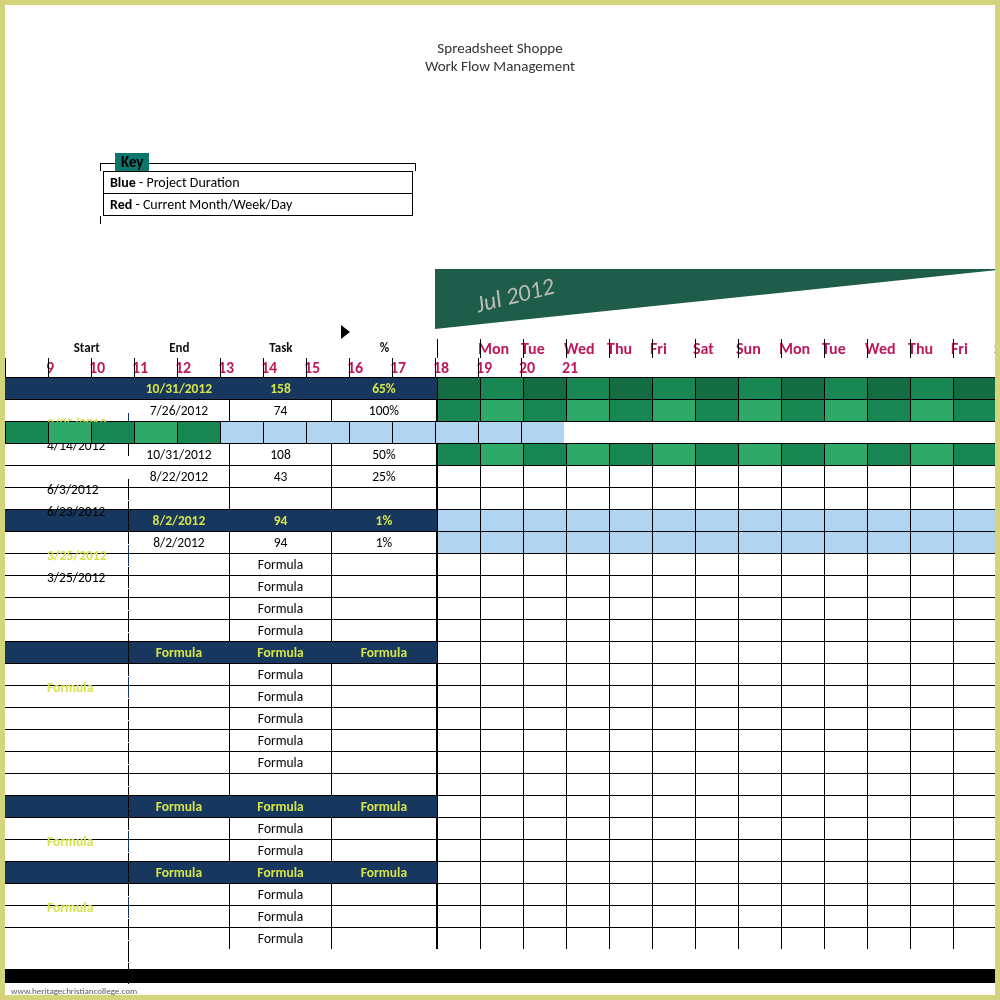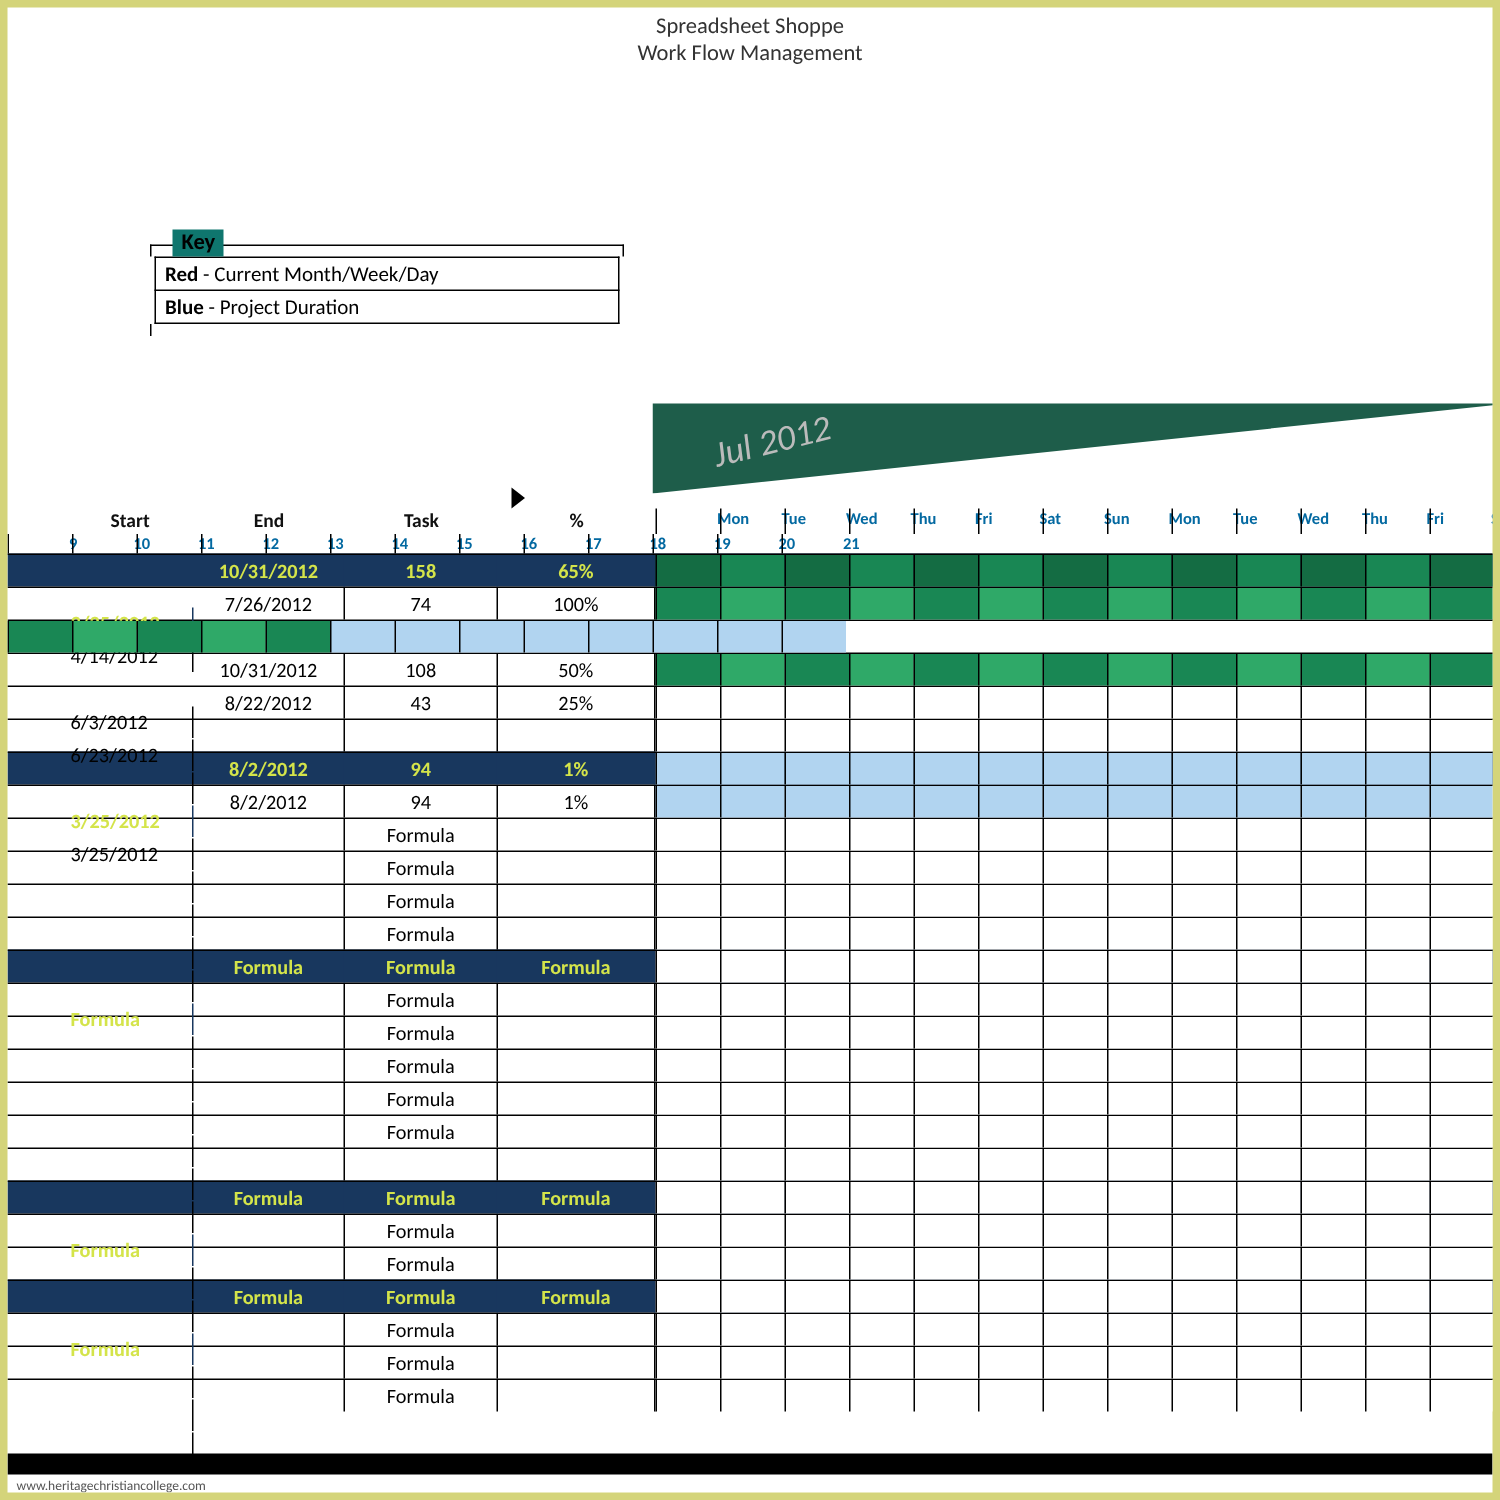--- a/index.html
+++ b/index.html
@@ -1,38 +1,38 @@
 <!DOCTYPE html>
 <html><head>
 <meta charset="utf-8">
 <style>
 * { box-sizing: border-box; margin: 0; padding: 0; }
 body { width: 1000px; height: 1000px; font-family: Calibri, Arial, sans-serif; font-size: 14px; background: #fff; border: 5px solid #d4d47a; position: relative; overflow: hidden; }
-.header { text-align: center; padding: 4px 0 8px; font-size: 15px; color: #333; }
+.header { text-align: center; padding: 34px 0 8px; font-size: 15px; color: #333; }
 .key-box { position: absolute; top: 140px; left: 98px; }
 .key-tab { position: relative; top: 8px; left: 12px; background: #0f766e; padding: 0 6px; font-weight: bold; font-size: 15px; display: inline-block; z-index: 2; text-align: center; }
 .key-inner { width: 310px; }
 .key-bracket-h { height: 8px; border-top: 1px solid #000; border-left: 1px solid #000; border-right: 1px solid #000; width: 316px; margin-left: -3px; }
 .key-bracket-b { height: 8px; border-left: 1px solid #000; width: 10px; margin-left: -3px; }
 table.key-table { width: 100%; border-collapse: collapse; }
 table.key-table td { border: 1px solid #000; padding: 2px 6px; font-size: 14px; }
 .month-label { position: absolute; top: 275px; left: 470px; color: #bbb; font-size: 24px; font-style: italic; transform: rotate(-14deg); }
 .tri-divider { position: absolute; top: 264px; left: 430px; width: 590px; height: 60px; overflow: hidden; }
 .tri-divider::before { content: ""; position: absolute; top: -40px; left: 0; width: 900px; height: 100px; background: #1e5d4a; transform: skewY(-6deg); transform-origin: 0 0; }
 .expand-tri { position: absolute; left: 336px; top: 320px; width: 0; height: 0; border-top: 7px solid transparent; border-bottom: 7px solid transparent; border-left: 9px solid #000; }
 .sheet { position: absolute; top: 334px; left: 0; width: 1000px; }
 .thead { display: flex; }
 .thead .col { text-align: center; padding: 1px 0; font-weight: bold; font-size: 13px; color: #111; }
 .data-cols { display: flex; width: 432px; flex-shrink: 0; padding-left: 40px; }
 .col-start { width: 92px; }
 .col-end { width: 112px; }
 .col-dur { width: 112px; }
 .col-pct { width: 116px; }
 .gantt-headers { display: flex; }
-.gantt-col { width: 43px; text-align: center; font-weight: bold; font-size: 11px; color: #0369a1; border-left: 1px solid #000; padding-left: 40px; }
+.gantt-col { width: 43px; text-align: center; font-weight: bold; font-size: 16px; color: #be185d; border-left: 1px solid #000; padding-left: 40px; }
 .row { display: flex; height: 22px; border-top: 1px solid #000; }
 .row .cell { border-right: 1px solid #000; display: flex; align-items: center; justify-content: center; font-size: 13.5px; height: 100%; }
 .row .cell.left { justify-content: flex-start; padding-left: 2px; margin-top: 35px; }
 .row-summary { background: #18375e; color: #d4e44a; font-weight: bold; }
 .row-summary .cell { border-right-color: #18375e; }
 .gantt-body { width: 559px; display: flex; }
 .gc { width: 43px; height: 100%; border-left: 1px solid #000; }
 .g-dgreen { background: #198754; }
 .g-dgreen2 { background: #146c43; }
 .g-lgreen { background: #2fa968; }
@@ -52,24 +52,24 @@
   <div>Work Flow Management</div>
 </div>
 
 <div class="key-box">
   <span class="key-tab">Key</span>
   <div class="key-bracket-h"></div>
   <div class="key-inner">
     <table class="key-table">
       <tbody>
           <tr>
-            <td><span class="key-red">Red</span> - <span>Current Month/Week/Day</span></td>
+            <td><span class="key-blue">Blue</span> - <span>Project Duration</span></td>
           </tr>
       <tr>
-            <td><span class="key-blue">Blue</span> - <span>Project Duration</span></td>
+            <td><span class="key-red">Red</span> - <span>Current Month/Week/Day</span></td>
           </tr>
     </tbody>
       </table>
   </div>
   <div class="key-bracket-b"></div>
 </div>
 
 <div class="tri-divider"></div>
 <div class="month-label">Jul 2012</div>
 <div class="expand-tri"></div>

